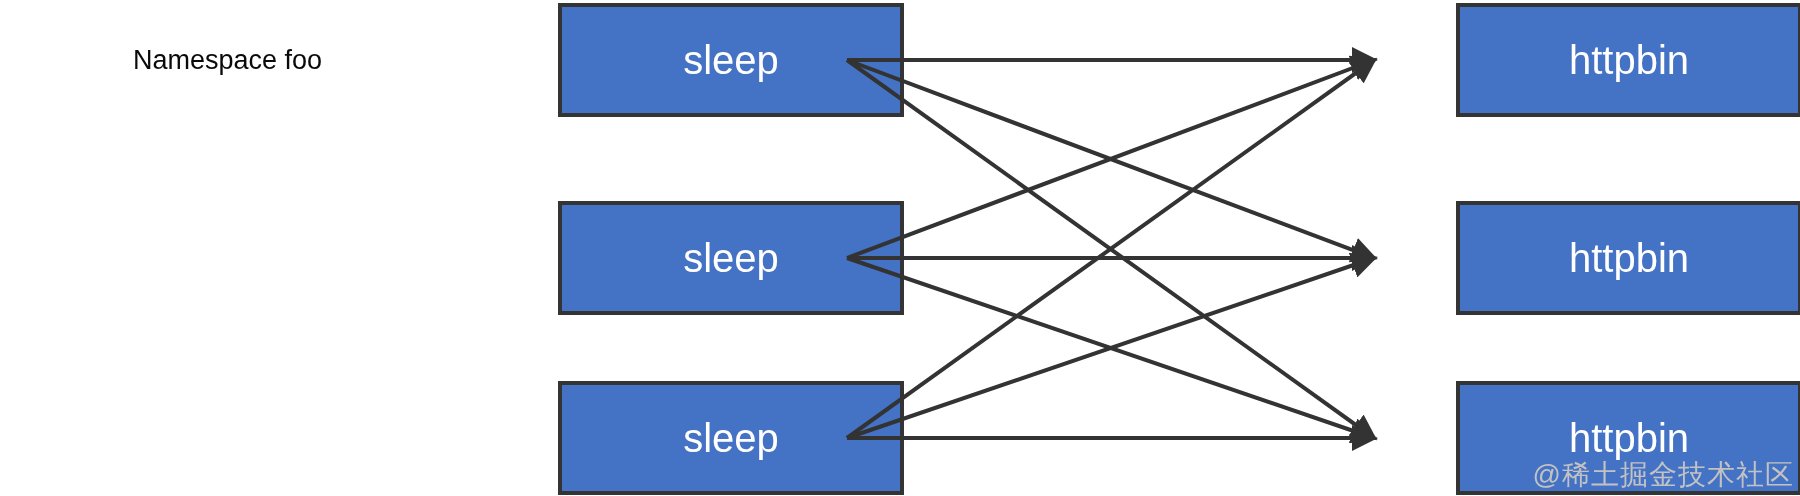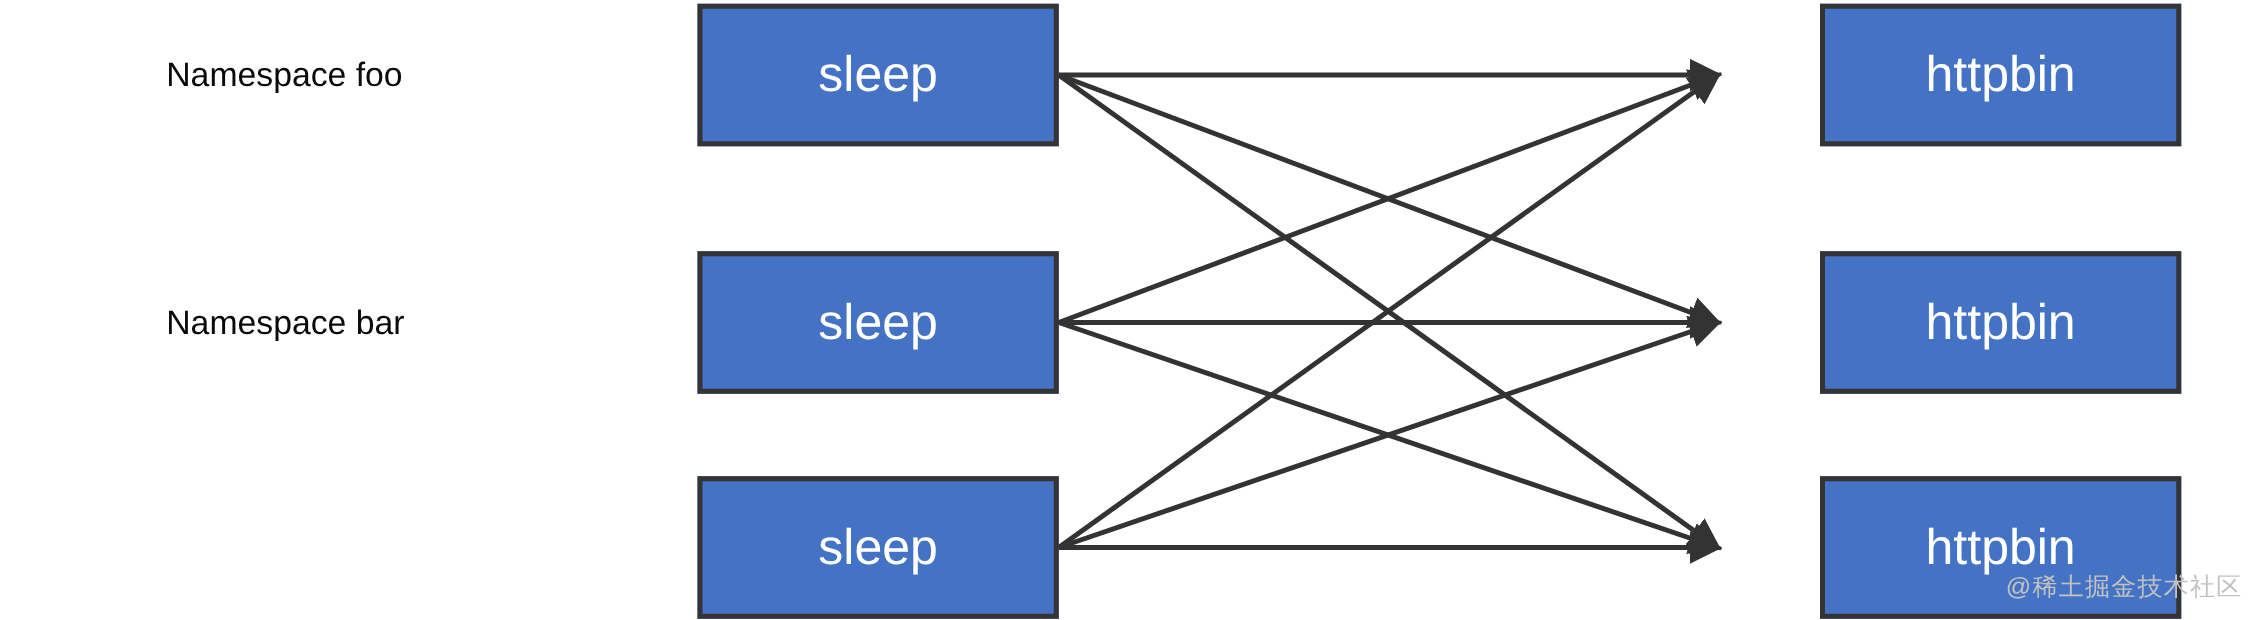--- a/index.html
+++ b/index.html
@@ -29,21 +29,21 @@
     width:440px;
     height:114px;
     display:flex;
     align-items:center;
     font-size:27px;
     color:var(--label-text);
     white-space:nowrap;
   }
   .node{
     position:absolute;
-    width:289px;
+    width:346px;
     height:114px;
     box-sizing:border-box;
     background:var(--node-fill);
     border:4px solid var(--node-border);
     display:flex;
     align-items:center;
     justify-content:center;
     font-size:40px;
     color:var(--node-text);
   }
@@ -62,34 +62,33 @@
   svg.connections line.conn{
     stroke:var(--arrow);
     stroke-width:4;
     fill:none;
   }
   #arrowhead path{fill:var(--arrow);}
   .watermark{
     position:absolute;
     right:6px;
     top:456px;
-    font-size:20px;
+    font-size:28px;
     letter-spacing:1px;
     color:var(--watermark);
     z-index:5;
     white-space:nowrap;
   }
 </style>
 </head>
 <body>
 
 <div class="canvas">
 
   <div class="ns-label row0">Namespace foo</div>
-  <div class="ns-label row1">Namespace bar</div>
 
   <div class="node src row0">sleep</div>
   <div class="node src row1">sleep</div>
   <div class="node src row2">sleep</div>
 
   <div class="node dst row0">httpbin</div>
   <div class="node dst row1">httpbin</div>
   <div class="node dst row2">httpbin</div>
 
   <svg class="connections" viewBox="0 0 1800 496" xmlns="http://www.w3.org/2000/svg">

